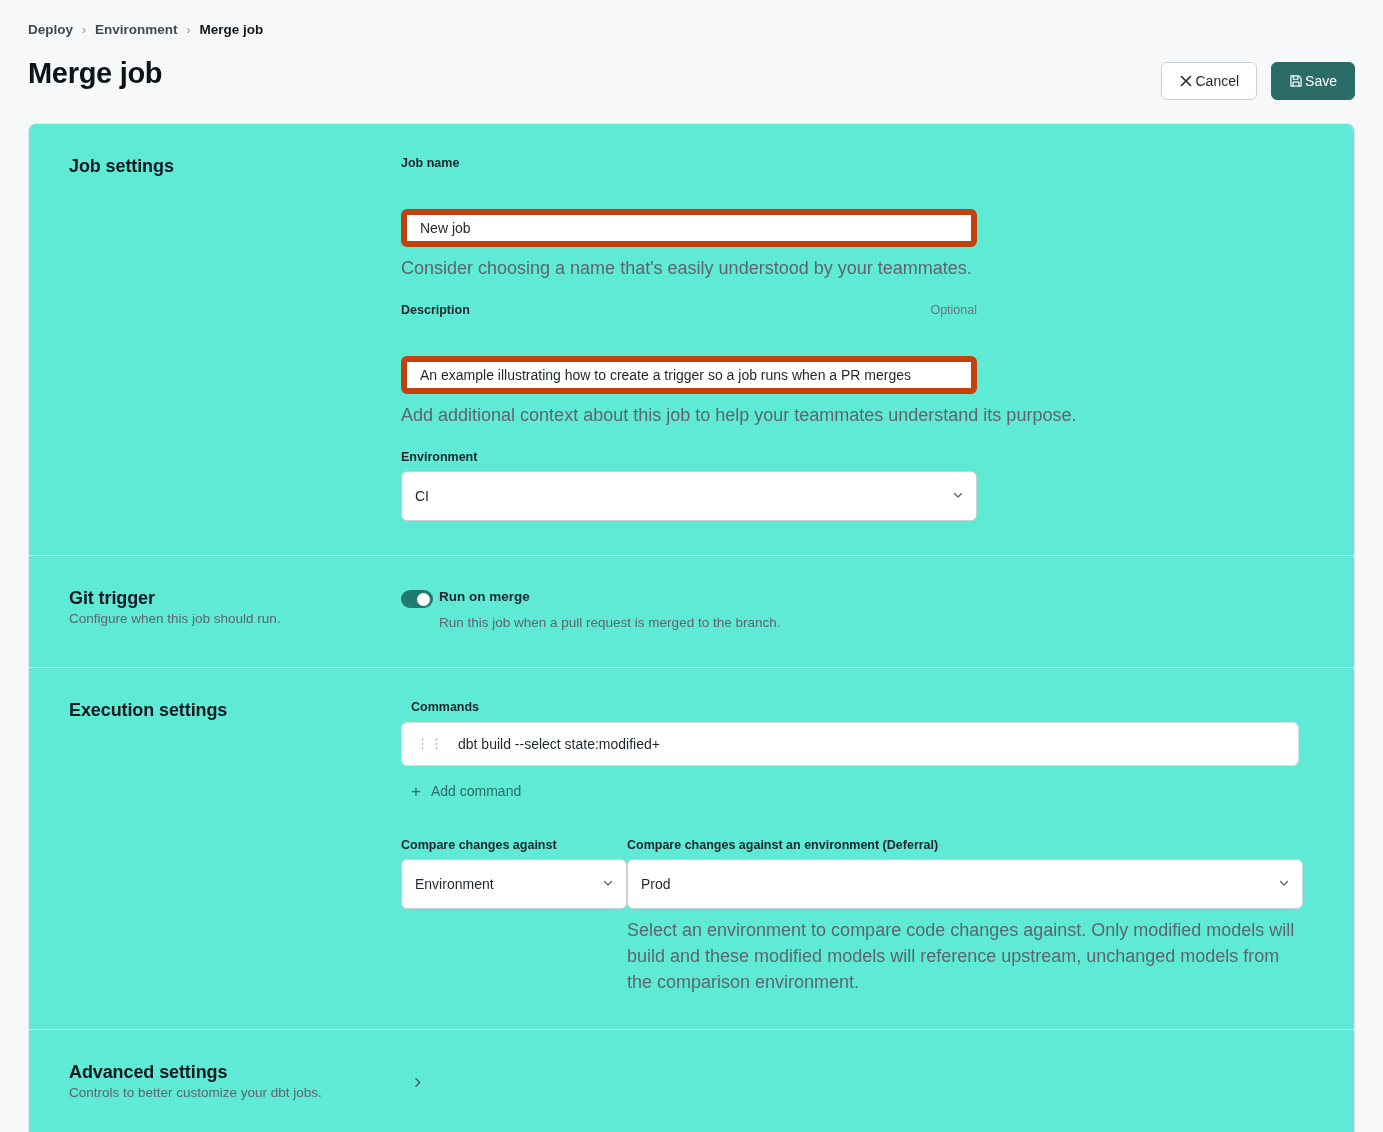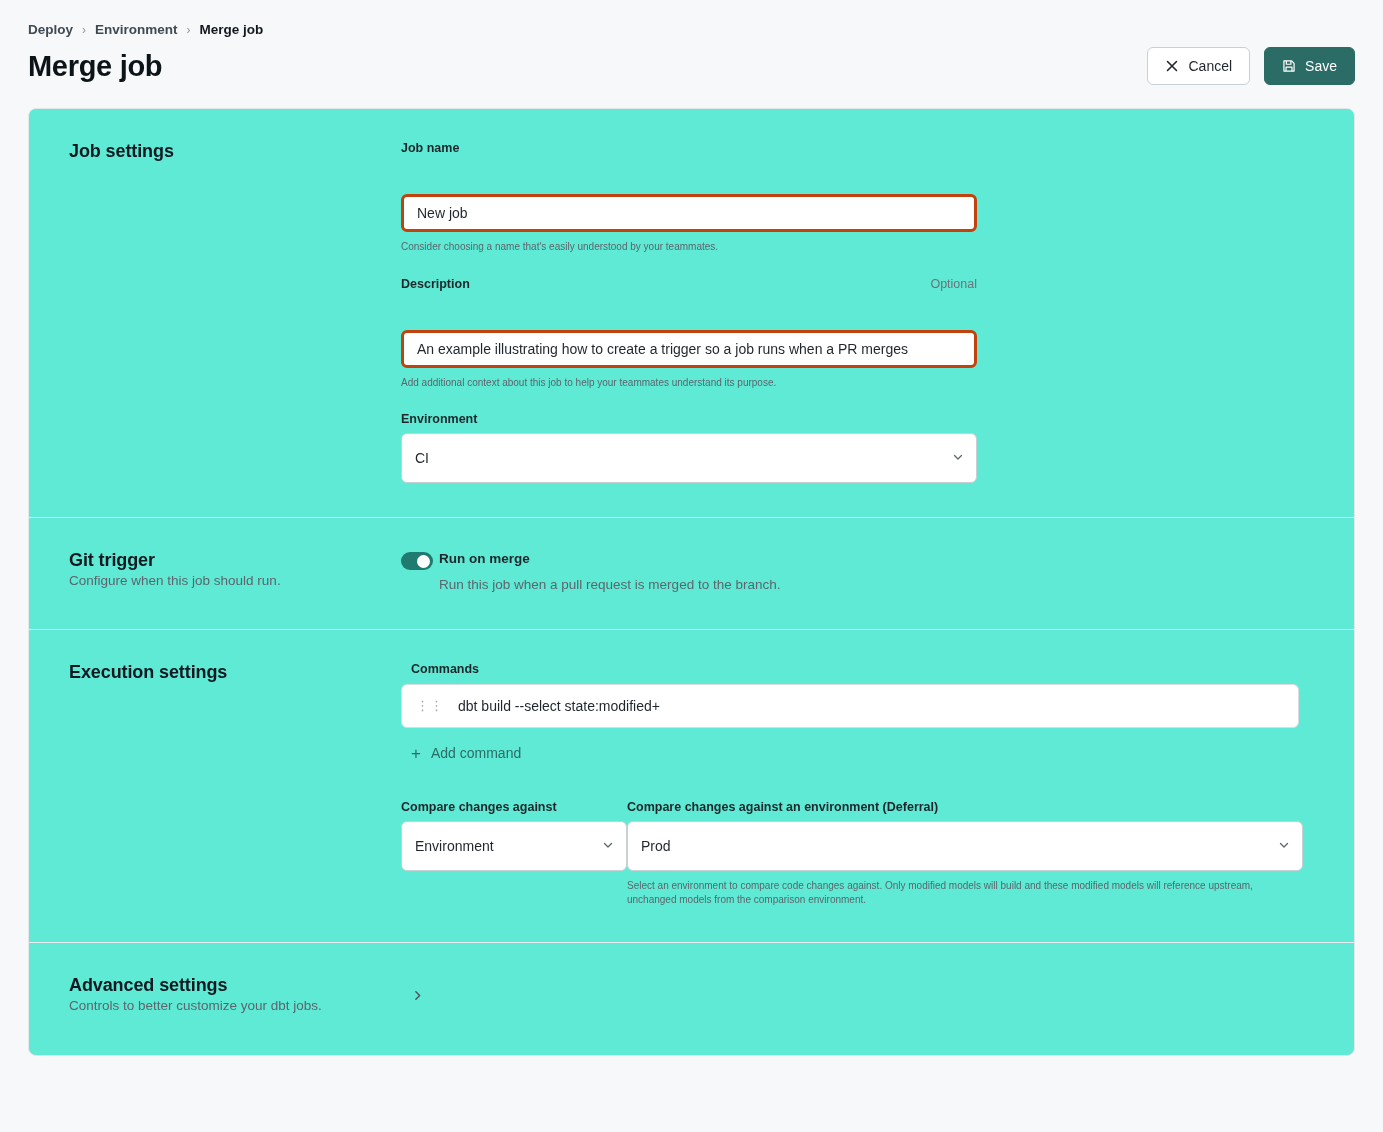--- a/index.html
+++ b/index.html
@@ -46,30 +46,31 @@
     font-weight: bold;
     letter-spacing: -0.3px;
     color: #0d1418;
     margin: 0;
   }
   .header-actions { display: flex; gap: 14px; align-items: center; }
 
   .btn {
     display: inline-flex;
     align-items: center;
-    gap: 9px;
+    gap: 2px;
     height: 38px;
     padding: 0 17px;
     border-radius: 6px;
     font-size: 14px;
     font-weight: normal;
     cursor: pointer;
     border: 1px solid #c9d0d5;
     background: #fff;
     color: #1f262c;
+    margin-top: 15px;
   }
   .btn-primary {
     background: #2b6c67;
     border-color: #2b6c67;
     color: #ffffff;
   }
   .btn svg { display: block; }
 
   
   .card {
@@ -117,34 +118,34 @@
     font-weight: bold;
     color: #1f262c;
   }
   .field-optional {
     font-size: 12.5px;
     color: #6a747c;
   }
   .input {
     width: 576px;
     height: 38px;
-    border: 3px solid #c2410c;
+    border: 6px solid #c2410c;
     border-radius: 6px;
     background: #fff;
     font-size: 14px;
     color: #1f262c;
     padding: 4px 13px;
     display: flex;
     align-items: center;
     font-family: "Liberation Sans", sans-serif;
     margin-top: 39px;
   }
   .help {
     margin-top: 8px;
-    font-size: 10px;
+    font-size: 18px;
     color: #5c666e;
     line-height: 1.45;
   }
   .select {
     position: relative;
     width: 576px;
     height: 50px;
     border: 1px solid #c9d0d5;
     border-radius: 6px;
     background: #fff;

